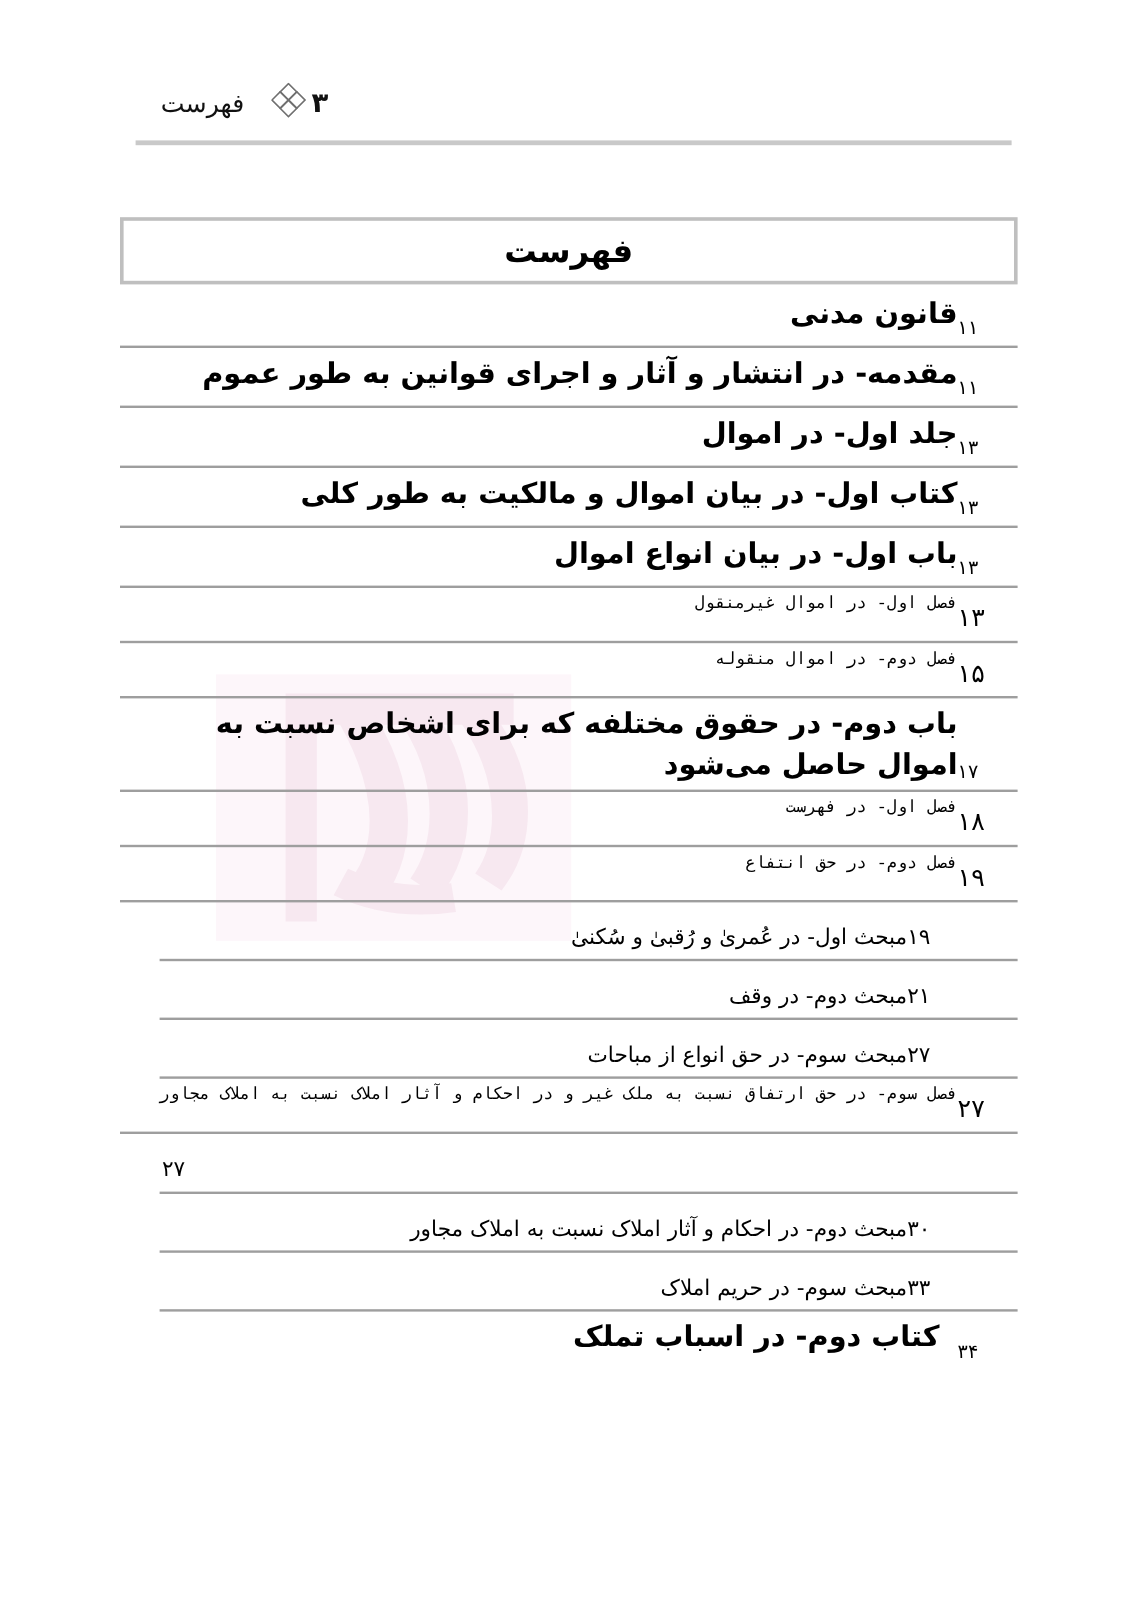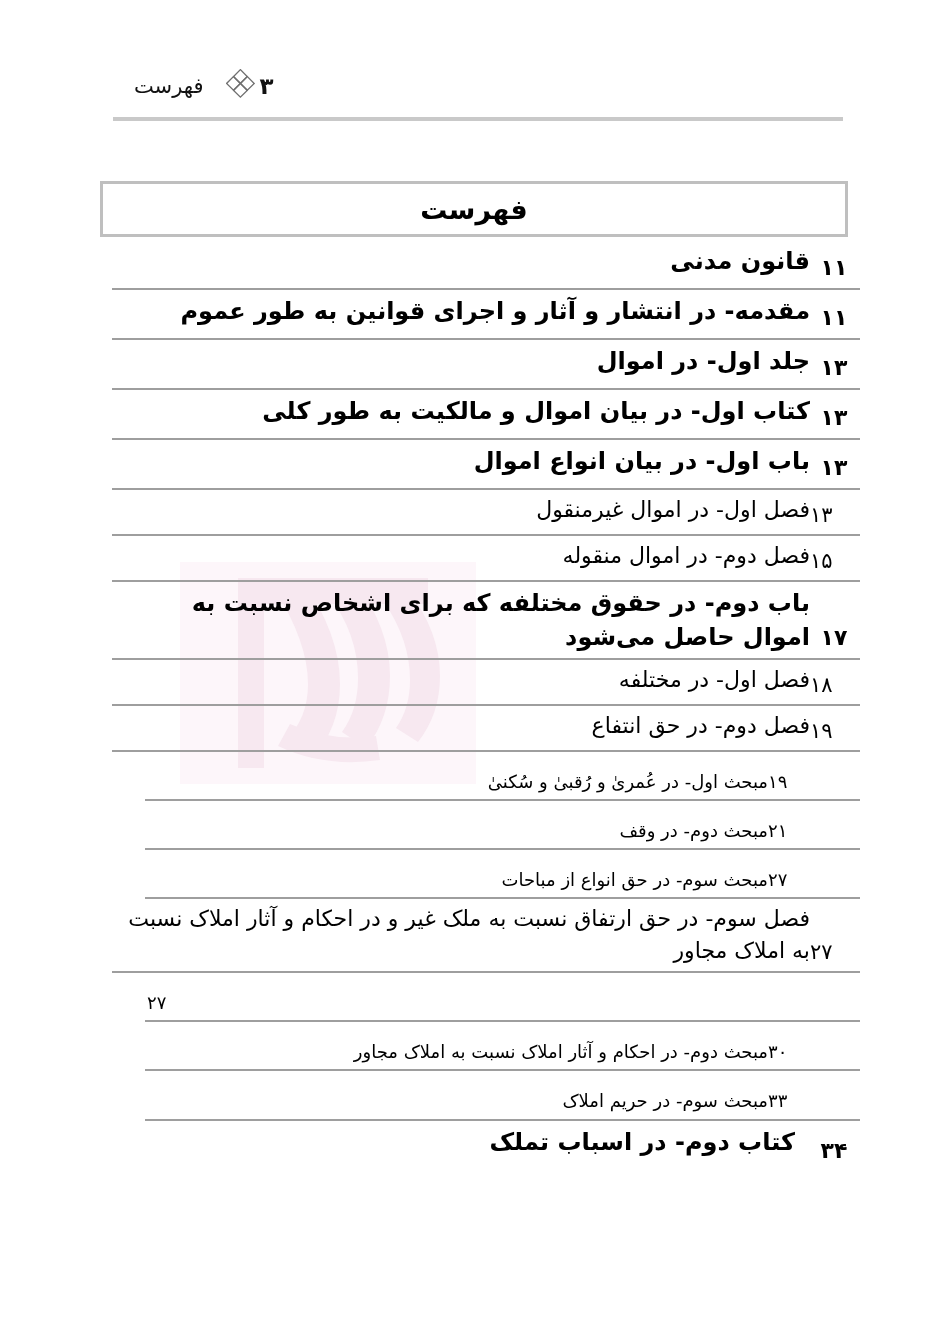--- a/index.html
+++ b/index.html
@@ -97,21 +97,21 @@
   }
   .title-box-text {
     font-size: 27px;
     font-weight: 700;
     color: #000;
   }
 
   
   .toc {
     position: absolute;
-    left: 112px;
+    left: 100px;
     top: 240px;
     width: 748px;
     z-index: 2;
   }
 
   .toc-row {
     position: relative;
     display: flex;
     flex-direction: row-reverse;
     align-items: flex-start;
@@ -126,35 +126,35 @@
   .toc-row.lvl1 {
     min-height: 50px;
     padding-top: 5px;
   }
   .toc-row.lvl1 .toc-label {
     font-size: 24px;
     font-weight: 700;
     line-height: 1.4;
   }
   .toc-row.lvl1 .toc-page {
-    font-size: 22px;
-    font-weight: 700;
+    font-size: 16px;
+    font-weight: 400;
     line-height: 1.4;
-    text-align: center;
   }
 
   
   .toc-row.lvl2 {
     min-height: 46px;
     padding-top: 4px;
   }
   .toc-row.lvl2 .toc-label {
-    font-size: 22px;
+    font-size: 14px;
     font-weight: 400;
     line-height: 1.45;
+    font-family: Liberation Mono, monospace;
   }
   .toc-row.lvl2 .toc-page {
     font-size: 21px;
     font-weight: 400;
     line-height: 1.45;
   }
 
   
   .toc-row.lvl3 {
     min-height: 41px;
@@ -255,21 +255,21 @@
       </div>
       <div class="toc-row lvl2">
         <span class="toc-label">فصل دوم- در اموال منقوله</span>
         <span class="toc-page">۱۵</span>
       </div>
       <div class="toc-row lvl1">
         <span class="toc-label">باب دوم- در حقوق مختلفه که برای اشخاص نسبت به اموال حاصل می‌شود</span>
         <span class="toc-page">۱۷</span>
       </div>
       <div class="toc-row lvl2">
-        <span class="toc-label">فصل اول- در مختلفه</span>
+        <span class="toc-label">فصل اول- در فهرست</span>
         <span class="toc-page">۱۸</span>
       </div>
       <div class="toc-row lvl2">
         <span class="toc-label">فصل دوم- در حق انتفاع</span>
         <span class="toc-page">۱۹</span>
       </div>
       <div class="toc-row lvl3">
         <span class="toc-label">مبحث اول- در عُمریٰ و رُقبیٰ و سُکنیٰ</span>
         <span class="toc-page">۱۹</span>
       </div>

